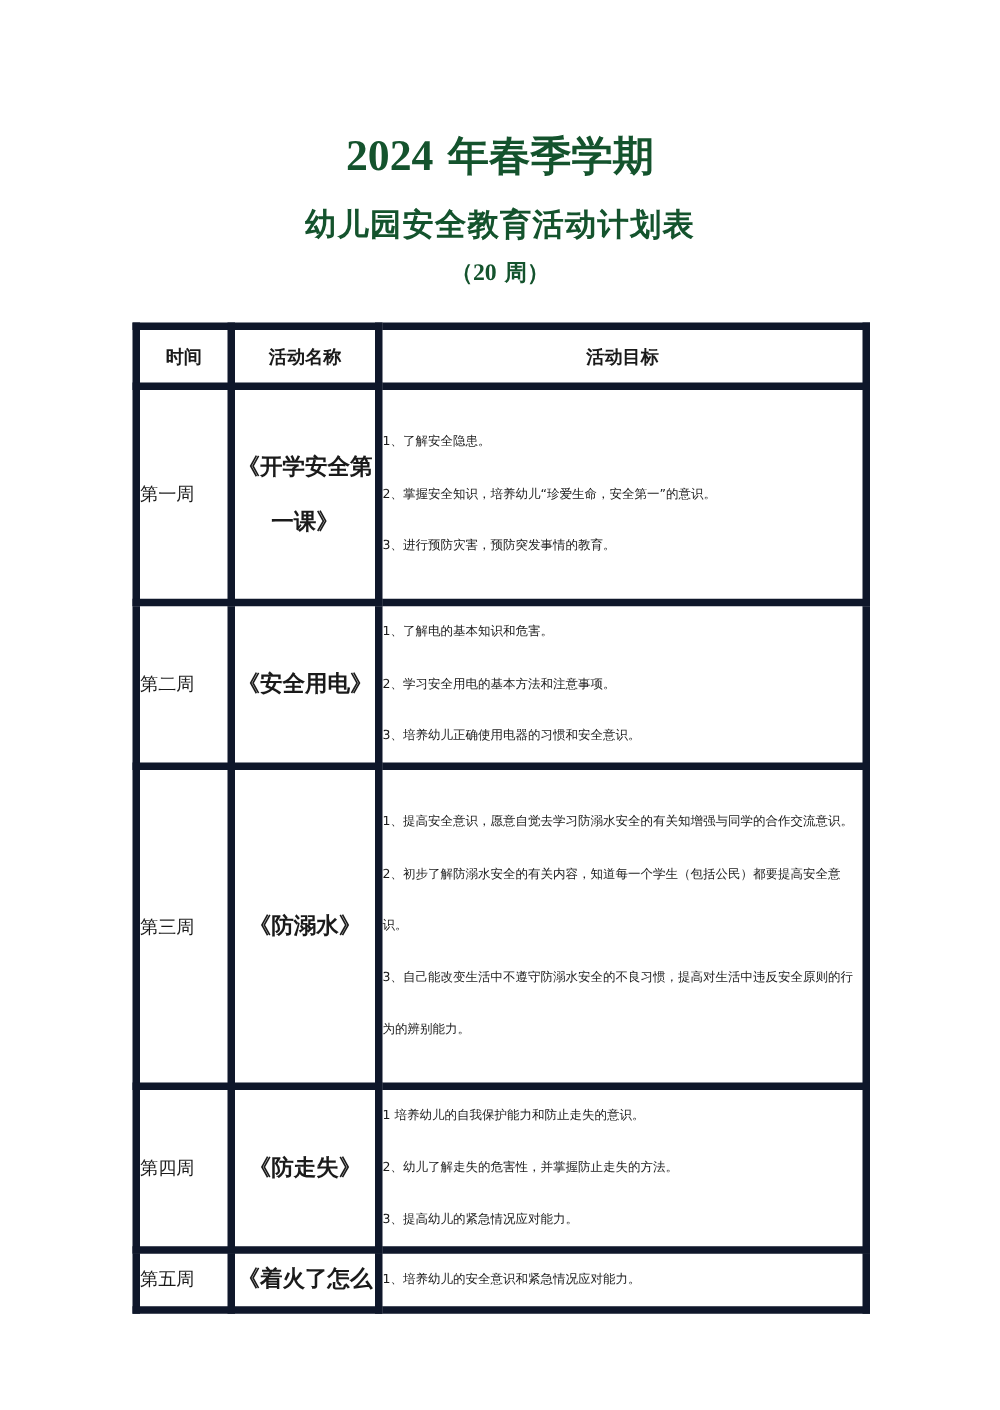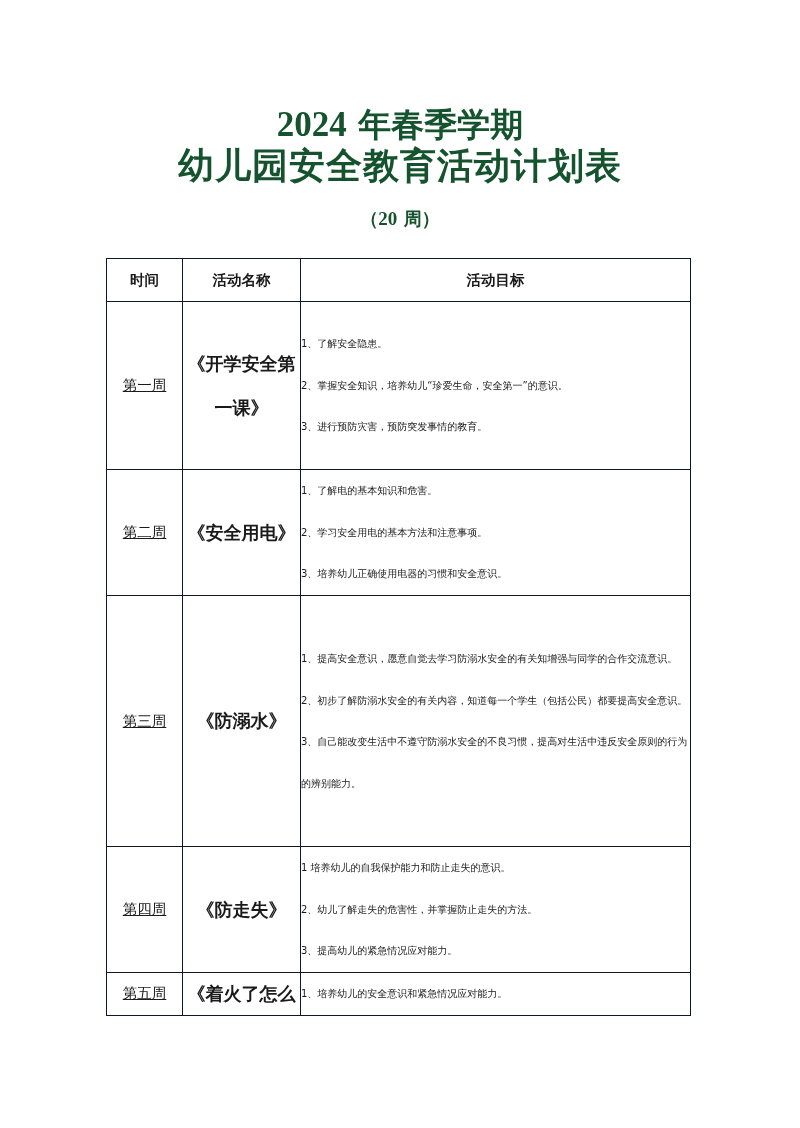--- a/index.html
+++ b/index.html
@@ -2,30 +2,30 @@
 <html><head>
 <meta charset="utf-8">
 <style>
   html, body { margin: 0; padding: 0; background: #ffffff; }
   body { width: 800px; height: 1128px; position: relative; overflow: hidden;
          font-family: "DejaVu Sans", "Liberation Sans", sans-serif; color: #1a1a1a; }
   .title { position: absolute; left: 0; width: 800px; text-align: center; color: #14532d;
            font-weight: bold; font-family: "DejaVu Sans", sans-serif; }
   .t1 { top: 103px; font-size: 33px; line-height: 44px; }
   .t1 .num { font-family: "Liberation Serif", "DejaVu Serif", serif; font-size: 35px; }
-  .t2 { top: 142px; font-size: 36px; line-height: 48px; letter-spacing: 1px; }
+  .t2 { top: 156px; font-size: 25px; line-height: 48px; letter-spacing: 1px; }
   .t3 { top: 206px; font-size: 18px; line-height: 26px; }
   .t3 .num { font-family: "Liberation Serif", "DejaVu Serif", serif; font-size: 19px; }
 
   table.plan { position: absolute; left: 106px; top: 258px; width: 584px;
                border-collapse: collapse; table-layout: fixed; }
-  table.plan td, table.plan th { border: 1px solid #0f172a; padding: 0; }
+  table.plan td, table.plan th { border: 6px solid #0f172a; padding: 0; }
   col.c1 { width: 76px; } col.c2 { width: 118px; } col.c3 { width: 390px; }
   th { height: 42px; font-size: 14.5px; font-weight: bold; text-align: center; }
-  td.week { text-align: center; font-size: 14.5px; vertical-align: middle; text-decoration: underline; }
+  td.week { font-size: 14.5px; vertical-align: middle; }
   td.name { text-align: center; font-size: 18px; font-weight: bold; vertical-align: middle;
             line-height: 44px; padding: 0 4px; }
   td.goals { padding: 6px 6px 6px 6px; vertical-align: middle; }
   .goal { font-size: 10px; line-height: 41.5px; }
   tr.r1 td { height: 167px; }
   tr.r2 td { height: 125px; }
   tr.r3 td { height: 250px; }
   tr.r4 td { height: 125px; }
   tr.r5 td { height: 40px; }
   tr.r5 td.goals { padding-top: 0; padding-bottom: 0; margin-left: 32px; }

